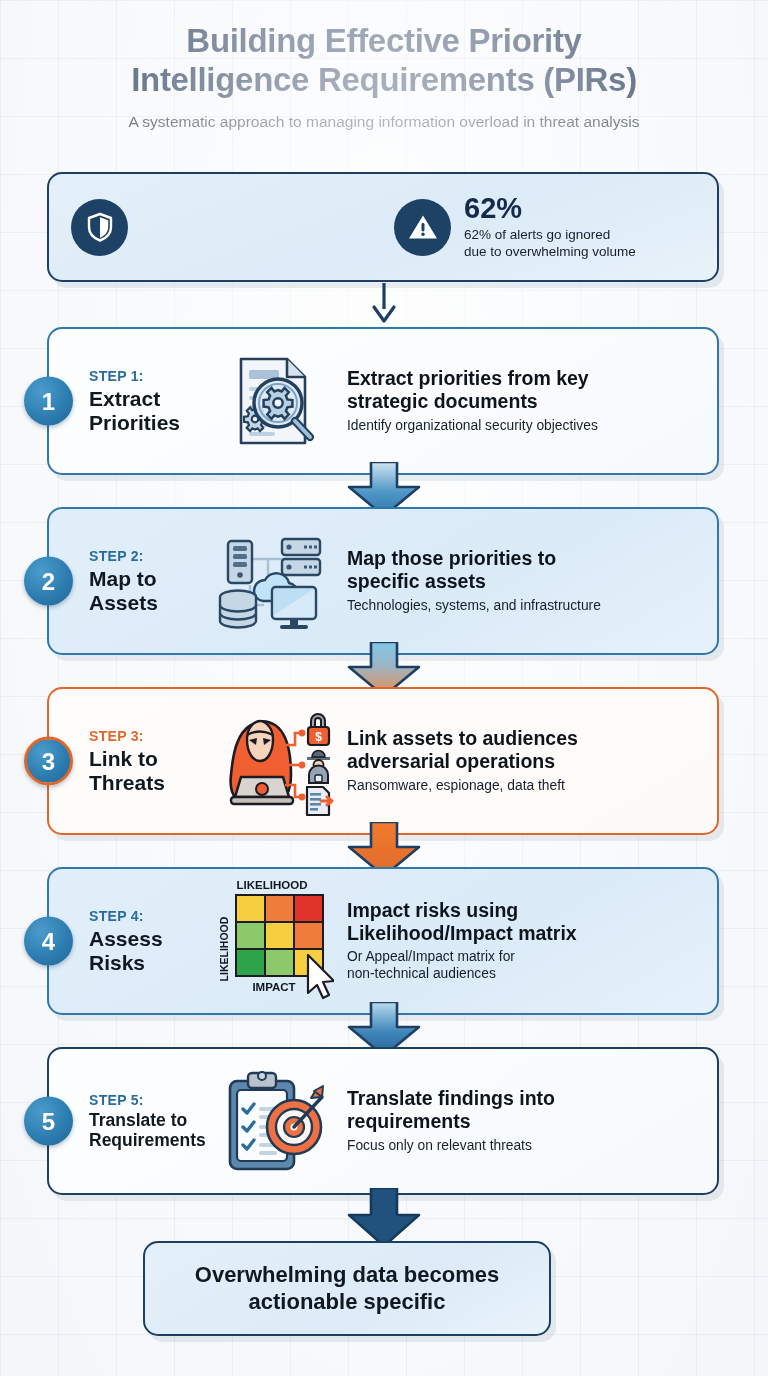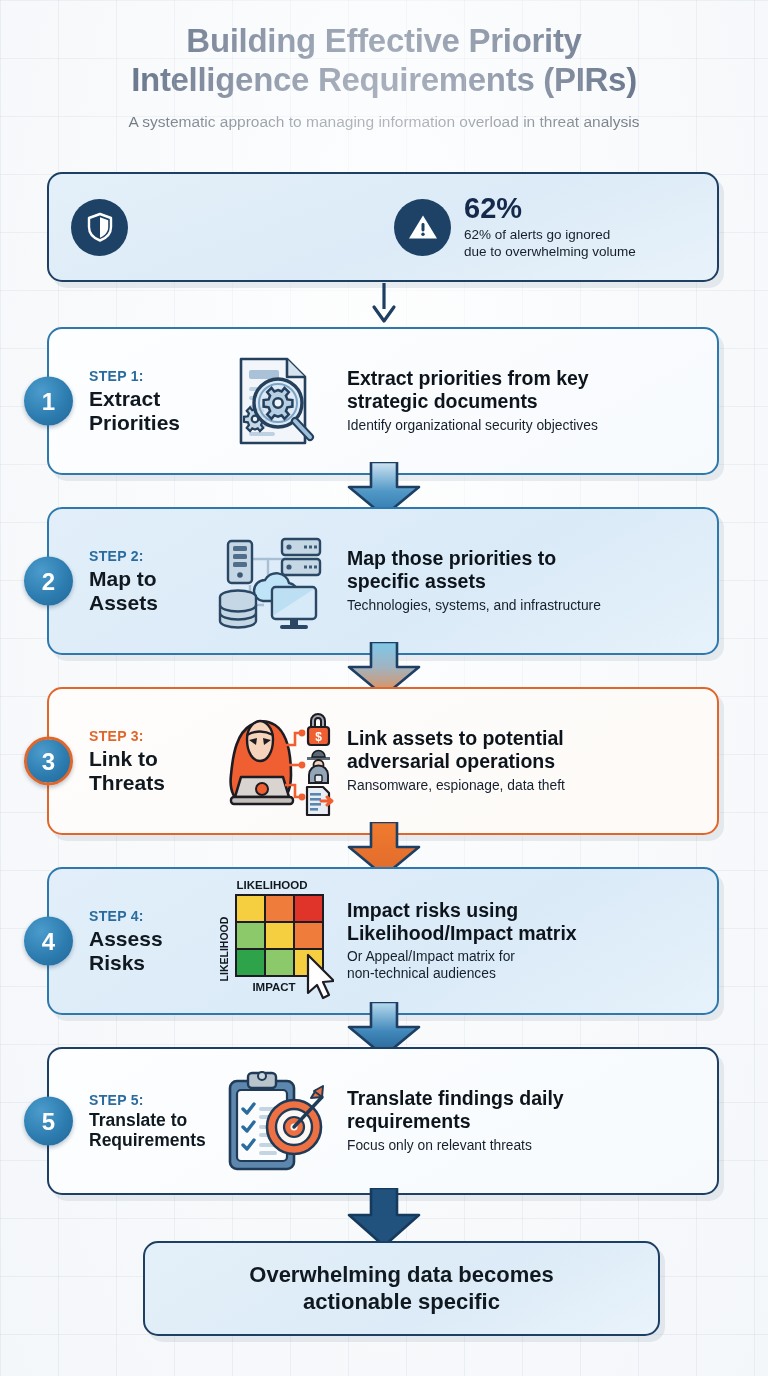--- a/index.html
+++ b/index.html
@@ -117,21 +117,21 @@
   .thin-arrow{
     position:absolute; left:50%; transform:translateX(-50%);
     width:26px;
   }
   .block-arrow{
     position:absolute; left:50%; transform:translateX(-50%);
   }
 
   
   .outcome{
-    position:absolute; left:143px; top:1241px; width:517px; height:95px;
+    position:absolute; left:143px; top:1241px; width:408px; height:95px;
     background:linear-gradient(150deg,#e4f0f9 0%,#dcebf7 60%,#e9f3fb 100%);
     border:2.5px solid #1d3f63; border-radius:15px;
     box-shadow:5px 6px 0 rgba(120,140,160,.16);
     display:flex; align-items:center; justify-content:center; text-align:center;
   }
   .outcome-text{
     font-size:22px; font-weight:bold; color:#101820; line-height:1.22;
   }
 </style>
 </head>
@@ -371,21 +371,21 @@
           <rect x="103" y="88" width="11" height="2.6"></rect>
           <rect x="103" y="93" width="11" height="2.6"></rect>
           <rect x="103" y="98" width="11" height="2.6"></rect>
           <rect x="103" y="103" width="8" height="2.6"></rect>
         </g>
         <path d="M114 96 h9 m-3 -4 l5 4 l-5 4" fill="none" stroke="#ef5f31" stroke-width="3" stroke-linecap="round" stroke-linejoin="round"></path>
       </svg>
     </div>
     <div class="step-right">
       <div class="step-headline">
-        <div>Link assets to potential</div>
+        <div>Link assets to audiences</div>
         <div>adversarial operations</div>
       </div>
       <div class="step-sub">
         <div>Ransomware, espionage, data theft</div>
       </div>
     </div>
   </div>
 
   <div class="block-arrow" style="top:822px;">
     <svg width="86" height="56" viewBox="0 0 86 56">
@@ -484,21 +484,21 @@
         <circle cx="84" cy="62" r="18" fill="#fdf7f3" stroke="#1f3b57" stroke-width="2.4"></circle>
         <circle cx="84" cy="62" r="10" fill="#ef7043" stroke="#1f3b57" stroke-width="2.2"></circle>
         <circle cx="84" cy="62" r="3.5" fill="#fdf7f3"></circle>
         <path d="M84 62 L112 32" stroke="#1f3b57" stroke-width="3.4" stroke-linecap="round"></path>
         <path d="M112 32 l-11 1 l5 -8 z" fill="#ef7043" stroke="#1f3b57" stroke-width="2" stroke-linejoin="round"></path>
         <path d="M112 32 l1 -11 l-9 5 z" fill="#ef7043" stroke="#1f3b57" stroke-width="2" stroke-linejoin="round"></path>
       </svg>
     </div>
     <div class="step-right">
       <div class="step-headline">
-        <div>Translate findings daily</div>
+        <div>Translate findings into</div>
         <div>requirements</div>
       </div>
       <div class="step-sub">
         <div>Focus only on relevant threats</div>
       </div>
     </div>
   </div>
 
   <div class="block-arrow" style="top:1188px;">
     <svg width="86" height="60" viewBox="0 0 86 60">

